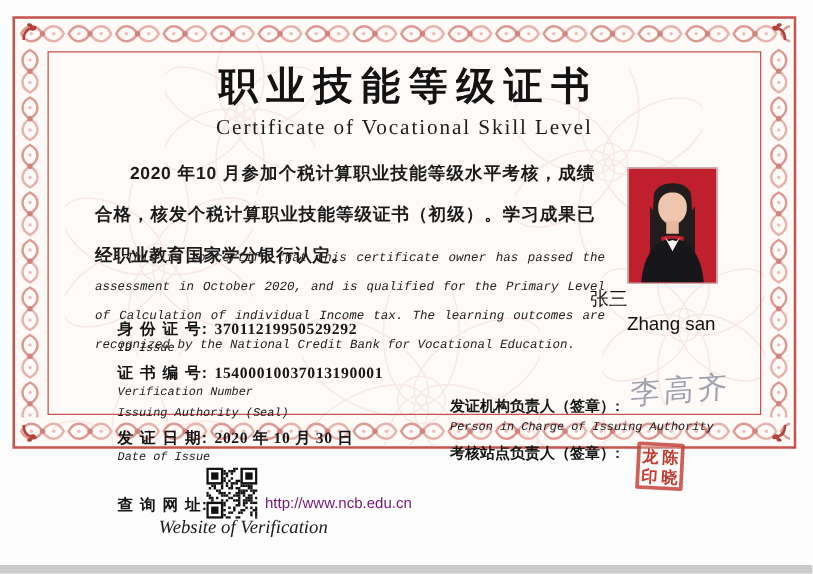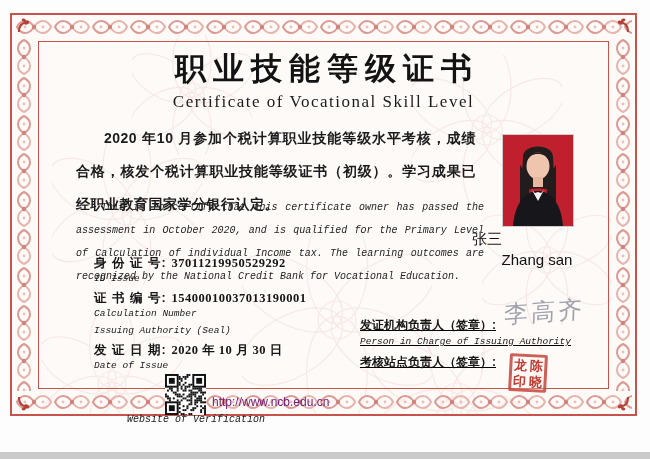--- a/index.html
+++ b/index.html
@@ -1,20 +1,20 @@
 <!DOCTYPE html>
 <html><head>
 <meta charset="utf-8">
 <style>
   html,body{margin:0;padding:0;}
   body{width:650px;height:459px;background:#fdfdfd;font-family:"Liberation Sans",sans-serif;overflow:hidden;}
   .stage{position:relative;width:650px;height:459px;background:#fdfdfd;}
   .bottom-strip{position:absolute;left:0;bottom:0;width:100%;height:7px;background:#cbcbcb;}
 
-  .certificate{position:absolute;left:10px;top:13px;width:627px;height:403px;background:#fdfaf8;border:2px solid #c4544c;box-sizing:border-box;}
+  .certificate{position:absolute;left:10px;top:13px;width:627px;height:346px;background:#fdfaf8;border:2px solid #c4544c;box-sizing:border-box;}
 
   
   .band{position:absolute;overflow:hidden;display:flex;}
   .band-top{left:3px;top:2px;right:3px;height:20px;flex-direction:row;}
   .band-bottom{left:3px;bottom:2px;right:3px;height:20px;flex-direction:row;}
   .band-left{left:2px;top:23px;bottom:23px;width:20px;flex-direction:column;}
   .band-right{right:2px;top:23px;bottom:23px;width:20px;flex-direction:column;}
   .band svg{flex:0 0 auto;display:block;}
 
   .corner{position:absolute;width:16px;height:16px;}
@@ -42,26 +42,26 @@
   .name-en{position:absolute;left:460px;top:236px;width:130px;text-align:center;font-size:15px;color:#111;}
 
   
   .fields{position:absolute;left:82px;top:240px;width:280px;}
   .field{margin-bottom:5px;}
   .field .cn{font-size:12.5px;font-weight:700;color:#151515;letter-spacing:1px;line-height:16px;white-space:nowrap;}
   .field .cn .val{font-weight:600;letter-spacing:.5px;margin-left:5px;font-family:Liberation Serif, serif;}
   .field .en{font-family:"Liberation Mono",monospace;font-style:italic;font-size:9.5px;color:#1a1a1a;line-height:12px;margin-top:2px;}
 
   .verify-label{position:absolute;left:82px;top:381px;font-size:12.5px;font-weight:700;color:#151515;letter-spacing:1px;}
-  .verify-en{position:absolute;left:82px;top:399px;font-family:Liberation Mono, monospace;font-style:italic;font-size:10px;color:#1a1a1a;padding-left:33px;}
+  .verify-en{position:absolute;left:82px;top:399px;font-family:Liberation Serif, serif;font-style:italic;font-size:15px;color:#1a1a1a;padding-left:33px;}
   .qr{position:absolute;left:153px;top:359px;width:41px;height:41px;background:#fff;}
   .verify-url{position:absolute;left:200px;top:380px;font-size:12px;color:#701a75;}
 
   
-  .signatories{position:absolute;left:348px;top:302px;width:240px;text-decoration:underline;}
+  .signatories{position:absolute;left:348px;top:302px;width:240px;}
   .sig-row .cn{font-size:12px;font-weight:700;color:#151515;line-height:16px;margin-bottom:3px;white-space:nowrap;}
   .sig-row .en{font-family:"Liberation Mono",monospace;font-style:italic;font-size:9.5px;color:#1a1a1a;line-height:12px;margin-bottom:6px;white-space:nowrap;}
 
   .signature{position:absolute;left:492px;top:281px;font-size:24px;color:#9899a6;letter-spacing:3px;transform:rotate(-4deg) skewX(-6deg);font-weight:500;opacity:.9;white-space:nowrap;}
   .seal{position:absolute;left:497px;top:339px;width:32px;height:32px;border:3px solid rgba(194,58,48,.8);border-radius:2px;display:grid;grid-template-columns:1fr 1fr;align-items:center;justify-items:center;color:#c23a30;font-weight:700;font-size:13px;line-height:1;transform:rotate(3deg);background:rgba(255,250,248,.25);}
 </style>
 </head>
 <body>
 
 <div class="stage">
@@ -616,31 +616,32 @@
     <div class="name-cn">张三</div>
     <div class="name-en">Zhang san</div>
 
     <div class="fields">
       <div class="field">
         <div class="cn"><span>身 份 证 号:</span><span class="val">37011219950529292</span></div>
         <div class="en">ID Issue</div>
       </div>
       <div class="field">
         <div class="cn"><span>证 书 编 号:</span><span class="val">15400010037013190001</span></div>
-        <div class="en">Calculation Number</div>
+        <div class="en">Verification Number</div>
       </div>
       <div class="field">
         <div class="en">Issuing Authority (Seal)</div>
       </div>
       <div class="field">
         <div class="cn"><span>发 证 日 期:</span><span class="val">2020 年 10 月 30 日</span></div>
         <div class="en">Date of Issue</div>
       </div>
     </div>
 
+    <div class="verify-label">查 询 网 址:</div>
     <div class="qr"><svg id="qr-svg" width="41" height="41" viewBox="0 0 42 42">
           <rect width="42" height="42" fill="#ffffff"></rect>
           <rect x="0" y="20" width="2" height="2" fill="#111"></rect>
           <rect x="0" y="22" width="2" height="2" fill="#111"></rect>
           <rect x="2" y="16" width="2" height="2" fill="#111"></rect>
           <rect x="2" y="22" width="2" height="2" fill="#111"></rect>
           <rect x="2" y="24" width="2" height="2" fill="#111"></rect>
           <rect x="4" y="14" width="2" height="2" fill="#111"></rect>
           <rect x="4" y="24" width="2" height="2" fill="#111"></rect>
           <rect x="4" y="26" width="2" height="2" fill="#111"></rect>

